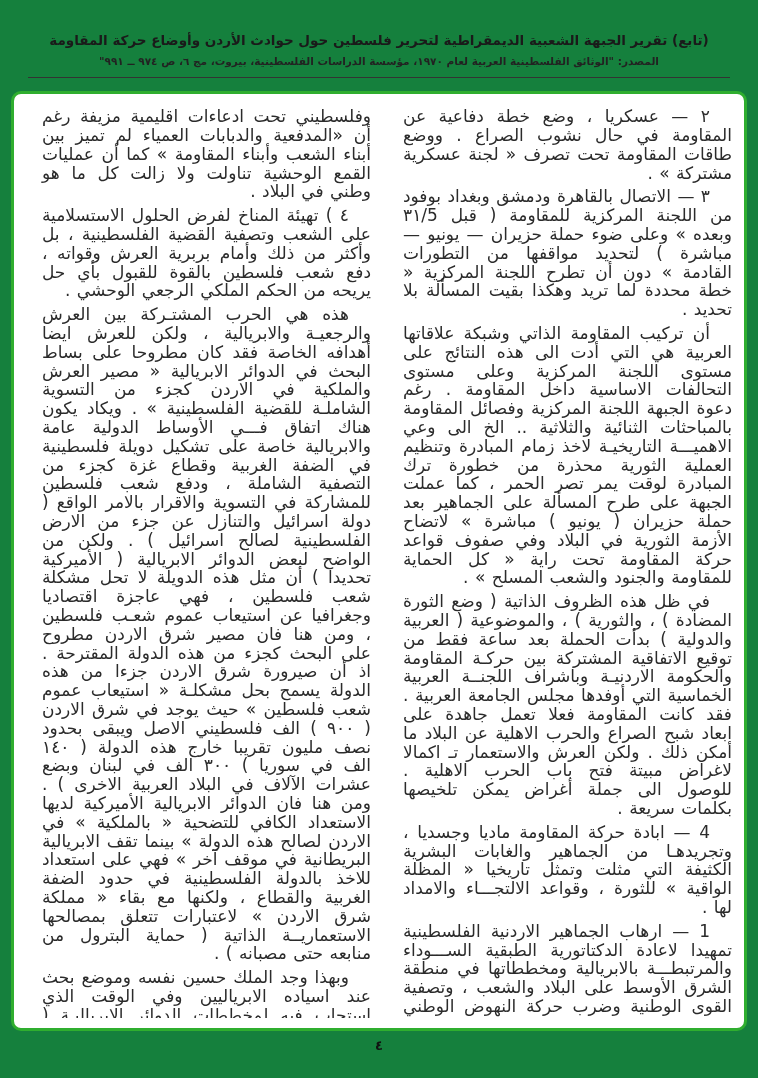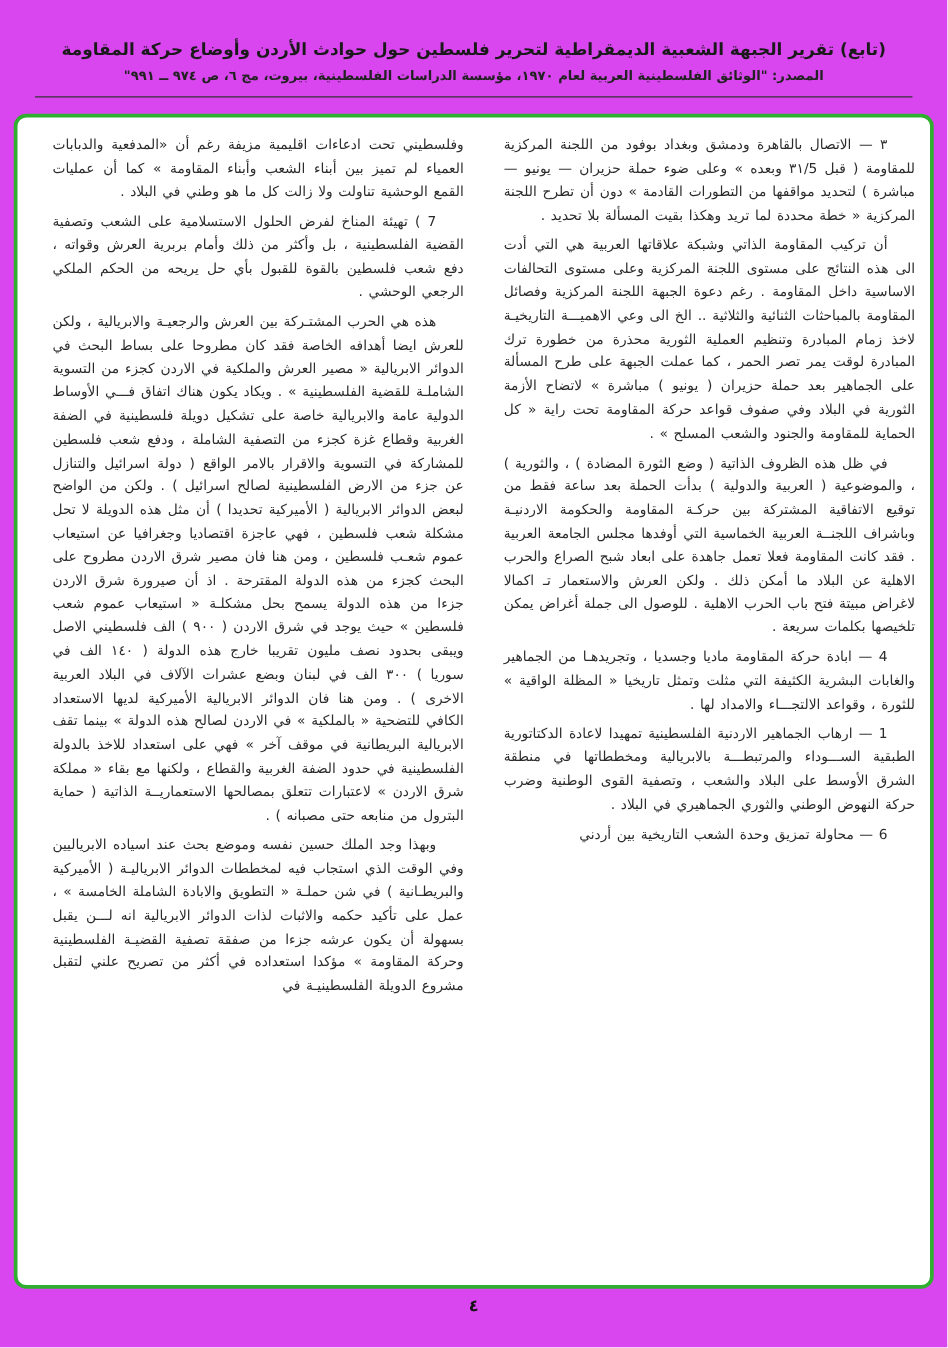--- a/index.html
+++ b/index.html
@@ -5,21 +5,21 @@
   html, body {
     margin: 0;
     padding: 0;
     background: #ffffff;
     font-family: "DejaVu Sans", sans-serif;
   }
   .page {
     position: relative;
     width: 758px;
     height: 1078px;
-    background: #d946ef;
+    background: #15803d;
     overflow: hidden;
     direction: rtl;
   }
   .doc-header {
     padding-top: 30px;
     text-align: center;
   }
   .doc-title {
     margin: 0 30px;
     font-size: 13.5px;
@@ -54,21 +54,21 @@
     gap: 16px;
     height: 100%;
   }
   .col {
     flex: 1 1 0;
     overflow: hidden;
     direction: rtl;
   }
   .para {
     margin: 0 0 5px 16px;
-    font-size: 11px;
+    font-size: 17px;
     line-height: 18.8px;
     color: #2b2b2b;
     text-align: justify;
     word-spacing: 1px;
   }
   .para.indent { text-indent: 22px; }
   .para.bold { font-weight: bold; color: #111; }
   .page-number {
     margin-top: 7px;
     text-align: center;
@@ -85,30 +85,31 @@
   <header class="doc-header">
     <h1 class="doc-title">(تابع) تقرير الجبهة الشعبية الديمقراطية لتحرير فلسطين حول حوادث الأردن وأوضاع حركة المقاومة</h1>
     <div class="doc-source">المصدر: "الوثائق الفلسطينية العربية لعام ١٩٧٠، مؤسسة الدراسات الفلسطينية، بيروت، مج ٦، ص ٩٧٤ ــ ٩٩١"</div>
   </header>
 
   <hr class="header-rule">
 
   <div class="content-frame" style="border-color: rgb(47, 174, 47);">
     <div class="columns">
       <div class="col">
+          <p class="para indent">٢ — عسكريا ، وضع خطة دفاعية عن المقاومة في حال نشوب الصراع . ووضع طاقات المقاومة تحت تصرف « لجنة عسكرية مشتركة » .</p>
           <p class="para indent">٣ — الاتصال بالقاهرة ودمشق وبغداد بوفود من اللجنة المركزية للمقاومة ( قبل ٣١/5 وبعده » وعلى ضوء حملة حزيران — يونيو — مباشرة ) لتحديد مواقفها من التطورات القادمة » دون أن تطرح اللجنة المركزية « خطة محددة لما تريد وهكذا بقيت المسألة بلا تحديد .</p>
           <p class="para indent">أن تركيب المقاومة الذاتي وشبكة علاقاتها العربية هي التي أدت الى هذه النتائج على مستوى اللجنة المركزية وعلى مستوى التحالفات الاساسية داخل المقاومة . رغم دعوة الجبهة اللجنة المركزية وفصائل المقاومة بالمباحثات الثنائية والثلاثية .. الخ الى وعي الاهميـــة التاريخيـة لاخذ زمام المبادرة وتنظيم العملية الثورية محذرة من خطورة ترك المبادرة لوقت يمر تصر الحمر ، كما عملت الجبهة على طرح المسألة على الجماهير بعد حملة حزيران ( يونيو ) مباشرة » لاتضاح الأزمة الثورية في البلاد وفي صفوف قواعد حركة المقاومة تحت راية « كل الحماية للمقاومة والجنود والشعب المسلح » .</p>
           <p class="para indent">في ظل هذه الظروف الذاتية ( وضع الثورة المضادة ) ، والثورية ) ، والموضوعية ( العربية والدولية ) بدأت الحملة بعد ساعة فقط من توقيع الاتفاقية المشتركة بين حركـة المقاومة والحكومة الاردنيـة وباشراف اللجنــة العربية الخماسية التي أوفدها مجلس الجامعة العربية . فقد كانت المقاومة فعلا تعمل جاهدة على ابعاد شبح الصراع والحرب الاهلية عن البلاد ما أمكن ذلك . ولكن العرش والاستعمار تـ اكمالا لاغراض مبيتة فتح باب الحرب الاهلية . للوصول الى جملة أغراض يمكن تلخيصها بكلمات سريعة .</p>
           <p class="para indent">4 — ابادة حركة المقاومة ماديا وجسديا ، وتجريدهـا من الجماهير والغابات البشرية الكثيفة التي مثلت وتمثل تاريخيا « المظلة الواقية » للثورة ، وقواعد الالتجـــاء والامداد لها .</p>
           <p class="para indent">1 — ارهاب الجماهير الاردنية الفلسطينية تمهيدا لاعادة الدكتاتورية الطبقية الســـوداء والمرتبطـــة بالابريالية ومخططاتها في منطقة الشرق الأوسط على البلاد والشعب ، وتصفية القوى الوطنية وضرب حركة النهوض الوطني والثوري الجماهيري في البلاد .</p>
           <p class="para indent">6 — محاولة تمزيق وحدة الشعب التاريخية بين أردني</p>
         </div>
       <div class="col">
           <p class="para">وفلسطيني تحت ادعاءات اقليمية مزيفة رغم أن «المدفعية والدبابات العمياء لم تميز بين أبناء الشعب وأبناء المقاومة » كما أن عمليات القمع الوحشية تناولت ولا زالت كل ما هو وطني في البلاد .</p>
-          <p class="para indent">7 ) تهيئة المناخ لفرض الحلول الاستسلامية على الشعب وتصفية القضية الفلسطينية ، بل وأكثر من ذلك وأمام بربرية العرش وقواته ، دفع شعب فلسطين بالقوة للقبول بأي حل يريحه من الحكم الملكي الرجعي الوحشي .</p>
+          <p class="para indent">٤ ) تهيئة المناخ لفرض الحلول الاستسلامية على الشعب وتصفية القضية الفلسطينية ، بل وأكثر من ذلك وأمام بربرية العرش وقواته ، دفع شعب فلسطين بالقوة للقبول بأي حل يريحه من الحكم الملكي الرجعي الوحشي .</p>
           <p class="para indent">هذه هي الحرب المشتـركة بين العرش والرجعيـة والابريالية ، ولكن للعرش ايضا أهدافه الخاصة فقد كان مطروحا على بساط البحث في الدوائر الابريالية « مصير العرش والملكية في الاردن كجزء من التسوية الشاملـة للقضية الفلسطينية » . ويكاد يكون هناك اتفاق فـــي الأوساط الدولية عامة والابريالية خاصة على تشكيل دويلة فلسطينية في الضفة الغربية وقطاع غزة كجزء من التصفية الشاملة ، ودفع شعب فلسطين للمشاركة في التسوية والاقرار بالامر الواقع ( دولة اسرائيل والتنازل عن جزء من الارض الفلسطينية لصالح اسرائيل ) . ولكن من الواضح لبعض الدوائر الابريالية ( الأميركية تحديدا ) أن مثل هذه الدويلة لا تحل مشكلة شعب فلسطين ، فهي عاجزة اقتصاديا وجغرافيا عن استيعاب عموم شعـب فلسطين ، ومن هنا فان مصير شرق الاردن مطروح على البحث كجزء من هذه الدولة المقترحة . اذ أن صيرورة شرق الاردن جزءا من هذه الدولة يسمح بحل مشكلـة « استيعاب عموم شعب فلسطين » حيث يوجد في شرق الاردن ( ٩٠٠ ) الف فلسطيني الاصل ويبقى بحدود نصف مليون تقريبا خارج هذه الدولة ( ١٤٠ الف في سوريا ) ٣٠٠ الف في لبنان وبضع عشرات الآلاف في البلاد العربية الاخرى ) . ومن هنا فان الدوائر الابريالية الأميركية لديها الاستعداد الكافي للتضحية « بالملكية » في الاردن لصالح هذه الدولة » بينما تقف الابريالية البريطانية في موقف آخر » فهي على استعداد للاخذ بالدولة الفلسطينية في حدود الضفة الغربية والقطاع ، ولكنها مع بقاء « مملكة شرق الاردن » لاعتبارات تتعلق بمصالحها الاستعماريــة الذاتية ( حماية البترول من منابعه حتى مصبانه ) .</p>
           <p class="para indent">وبهذا وجد الملك حسين نفسه وموضع بحث عند اسياده الابرياليين وفي الوقت الذي استجاب فيه لمخططات الدوائر الابرياليـة ( الأميركية والبريطـانية ) في شن حملـة « التطويق والابادة الشاملة الخامسة » ، عمل على تأكيد حكمه والاثبات لذات الدوائر الابريالية انه لـــن يقبل بسهولة أن يكون عرشه جزءا من صفقة تصفية القضيـة الفلسطينية وحركة المقاومة » مؤكدا استعداده في أكثر من تصريح علني لتقبل مشروع الدويلة الفلسطينيـة في</p>
         </div>
     </div>
   </div>
 
   <div class="page-number">٤</div>
 
 </div>
 

